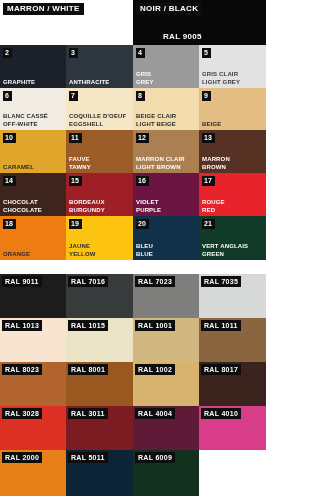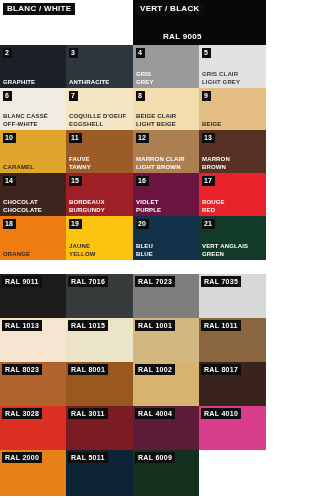--- a/index.html
+++ b/index.html
@@ -84,25 +84,25 @@
     letter-spacing: 0.3px;
     white-space: nowrap;
   }
 </style>
 </head>
 <body>
 
 <div id="chart">
 
   <div class="swatch hdr-white" style="left:0px; top:0px; width:133px; height:45px; background:#ffffff;">
-    <span class="hdr-label">BLANC / WHITE</span>
+    <span class="hdr-label">MARRON / WHITE</span>
   </div>
 
   <div class="swatch" style="left:133px; top:0px; width:133px; height:45px; background:#080808;">
-    <span class="hdr-label">VERT / BLACK</span>
+    <span class="hdr-label">NOIR / BLACK</span>
     <span class="hdr-ral">RAL 9005</span>
   </div>
 
   <div id="numbered-grid">
       <div class="swatch" style="left: 0px; top: 45px; width: 66px; height: 43px; background: rgb(28, 32, 40);">
         <span class="tag">2</span>
         <div class="names" style="color: rgb(255, 255, 255);">
           <span class="fr">GRAPHITE</span>
         </div>
       </div>

